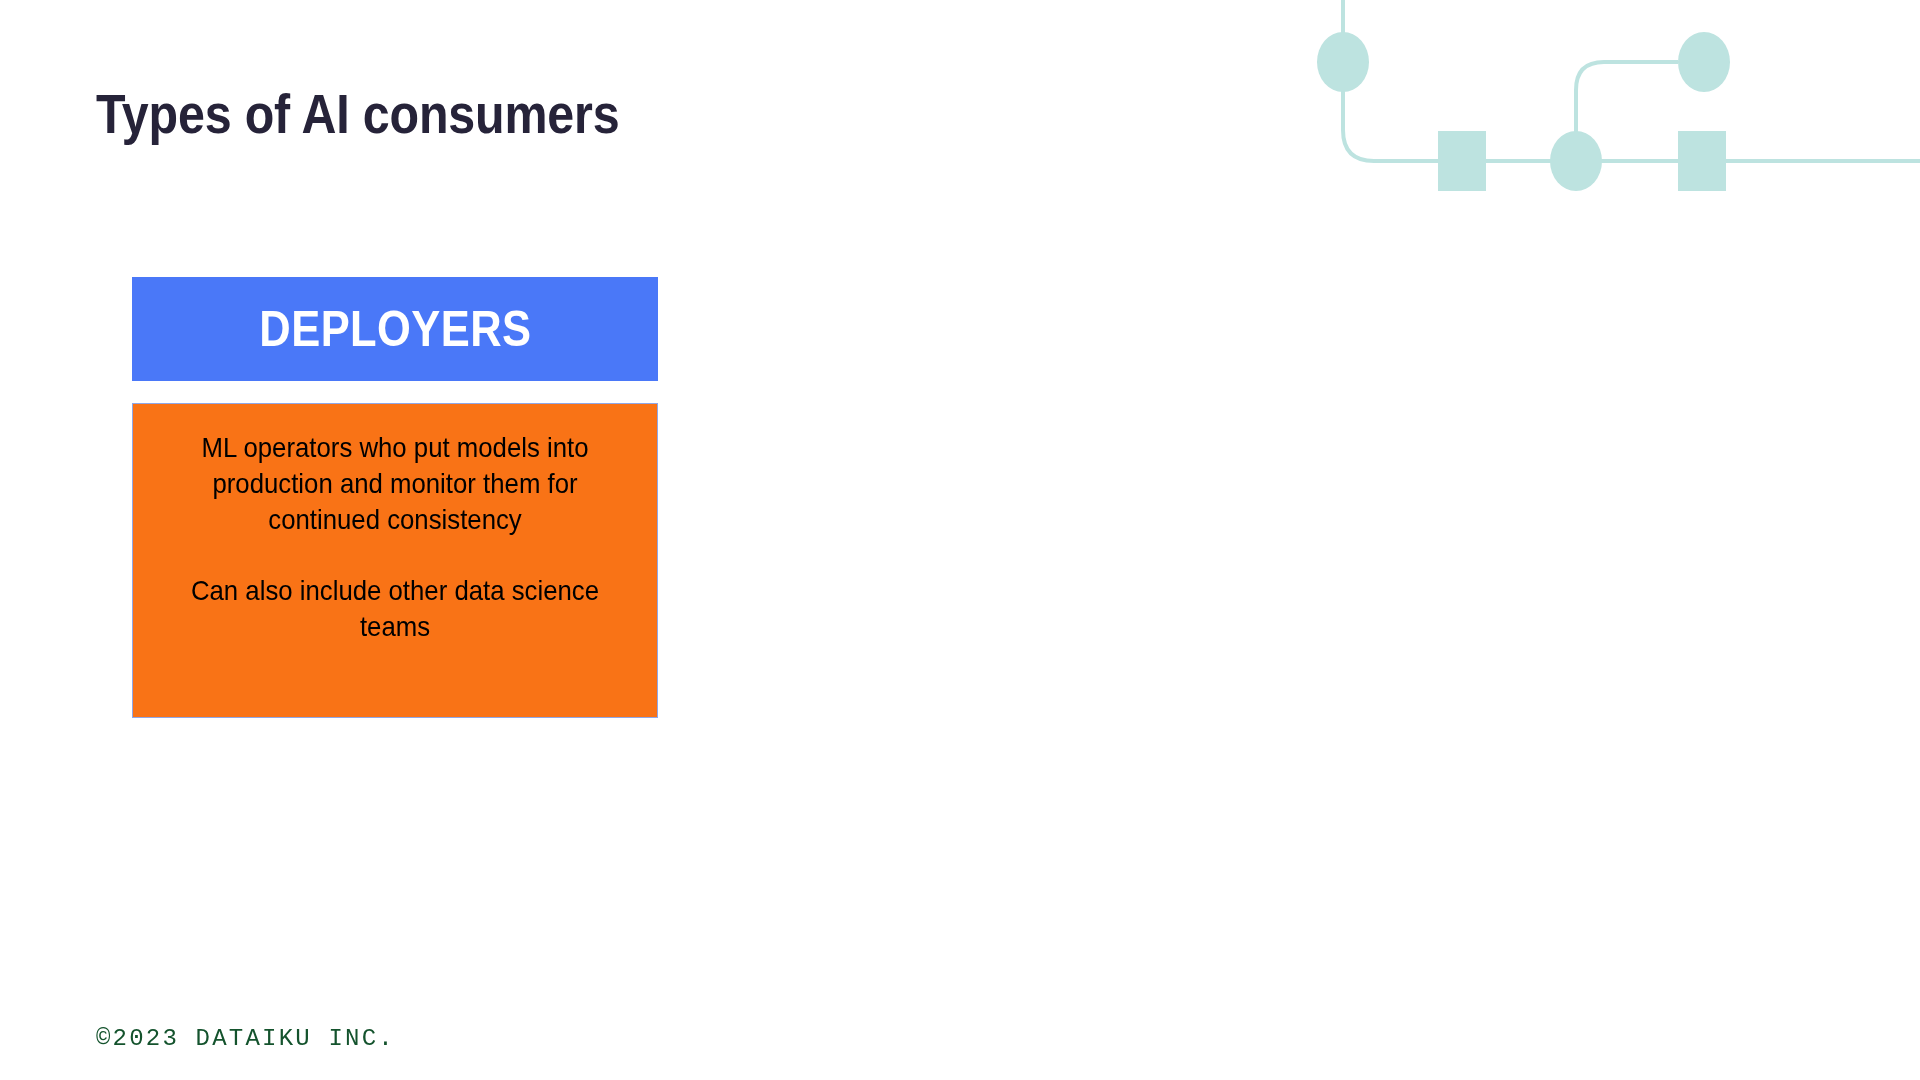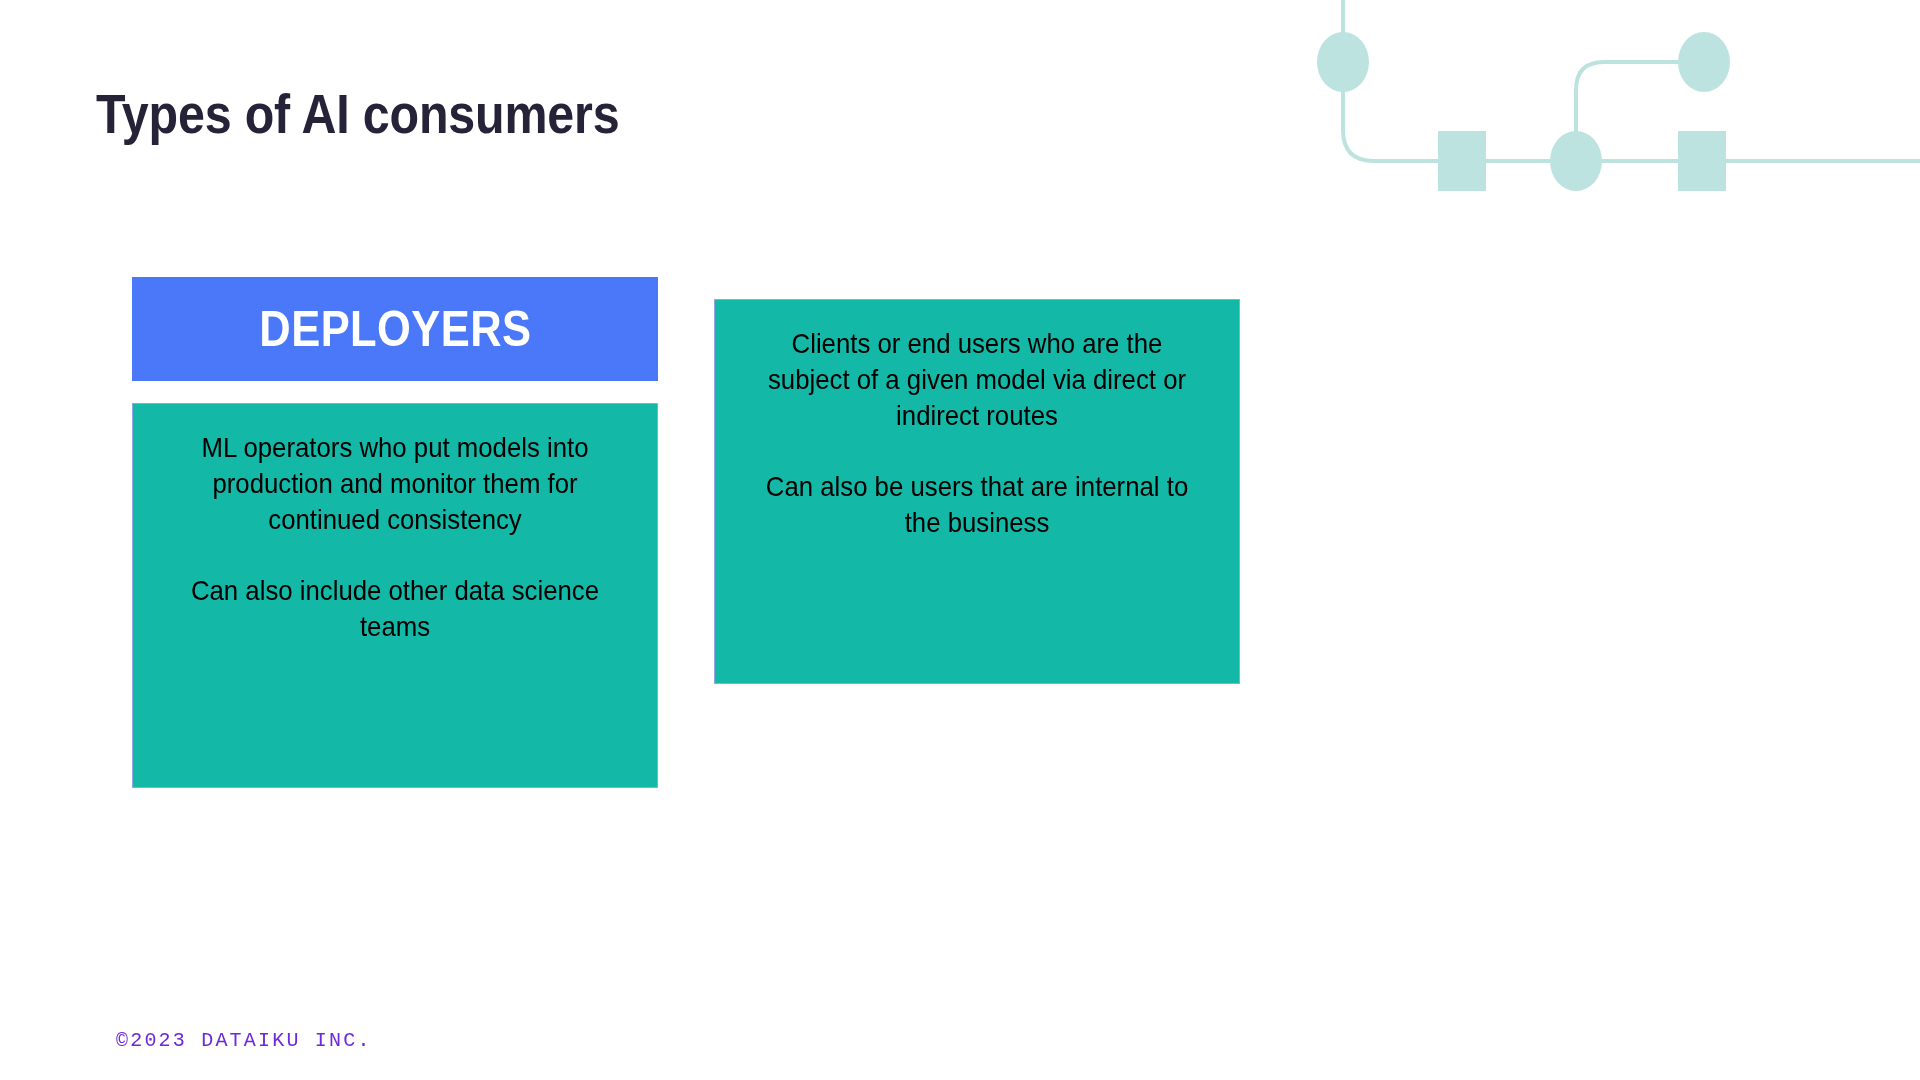--- a/index.html
+++ b/index.html
@@ -68,48 +68,47 @@
     font-size:50px;
     font-weight:bold;
     letter-spacing:0.5px;
     text-transform:uppercase;
     transform:scaleX(0.87);
     white-space:nowrap;
   }
 
   .col-body {
     margin-top:22px;
-    height:385px;
+    height:315px;
     border:1.5px solid #8fa7e8;
-    background:#14b8a6;
+    background:#f97316;
     padding:26px 20px 18px 20px;
     text-align:center;
   }
 
   .body-para {
     font-family:"Liberation Sans", sans-serif;
     font-size:28px;
     line-height:1.28;
     color:#000000;
     transform:scaleX(0.92);
     transform-origin:center top;
   }
 
   .body-para + .body-para { margin-top:1.28em; }
 
   
   .footer {
     position:absolute;
     left:96px; bottom:28px;
     font-family:"Liberation Mono", monospace;
-    font-size:20px;
+    font-size:24px;
     letter-spacing:2.2px;
-    color:#6d28d9;
+    color:#14532d;
     white-space:nowrap;
-    margin-left:20px;
   }
 </style>
 </head>
 <body>
 
 <div class="slide">
 
   <div class="deco">
     <svg width="620" height="215" viewBox="0 0 620 215" xmlns="http://www.w3.org/2000/svg">
       <g fill="none" stroke="#bde3e0" stroke-width="4">
@@ -135,23 +134,19 @@
         <span class="col-header-label">DEPLOYERS</span>
       </div>
       <div class="col-body">
         <p class="body-para">ML operators who put models into production and monitor them for continued consistency</p>
         <p class="body-para">Can also include other data science teams</p>
       </div>
     </div>
 
 
     <div class="column">
-      <div class="col-body">
-        <p class="body-para">Clients or end users who are the subject of a given model via direct or indirect routes</p>
-        <p class="body-para">Can also be users that are internal to the business</p>
-      </div>
     </div>
 
   </div>
 
   <div class="footer">©2023 DATAIKU INC.</div>
 
 </div>
 
 </body></html>

